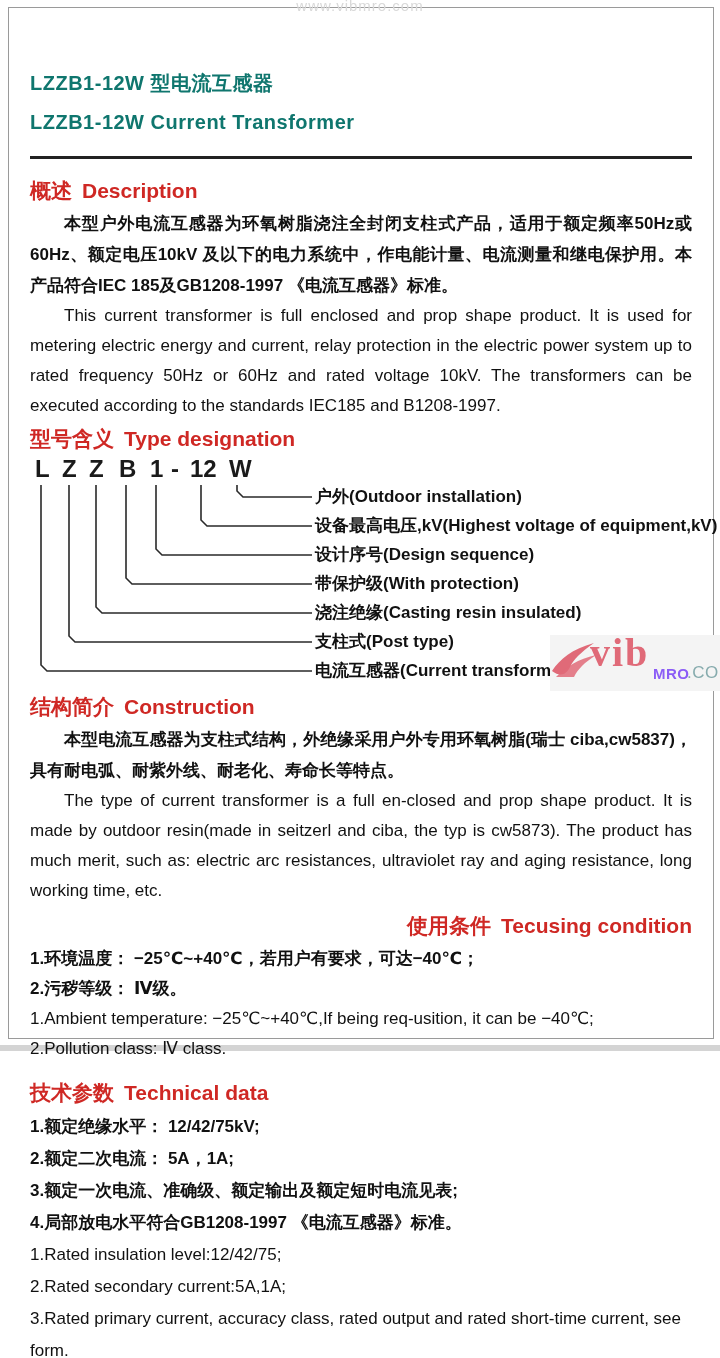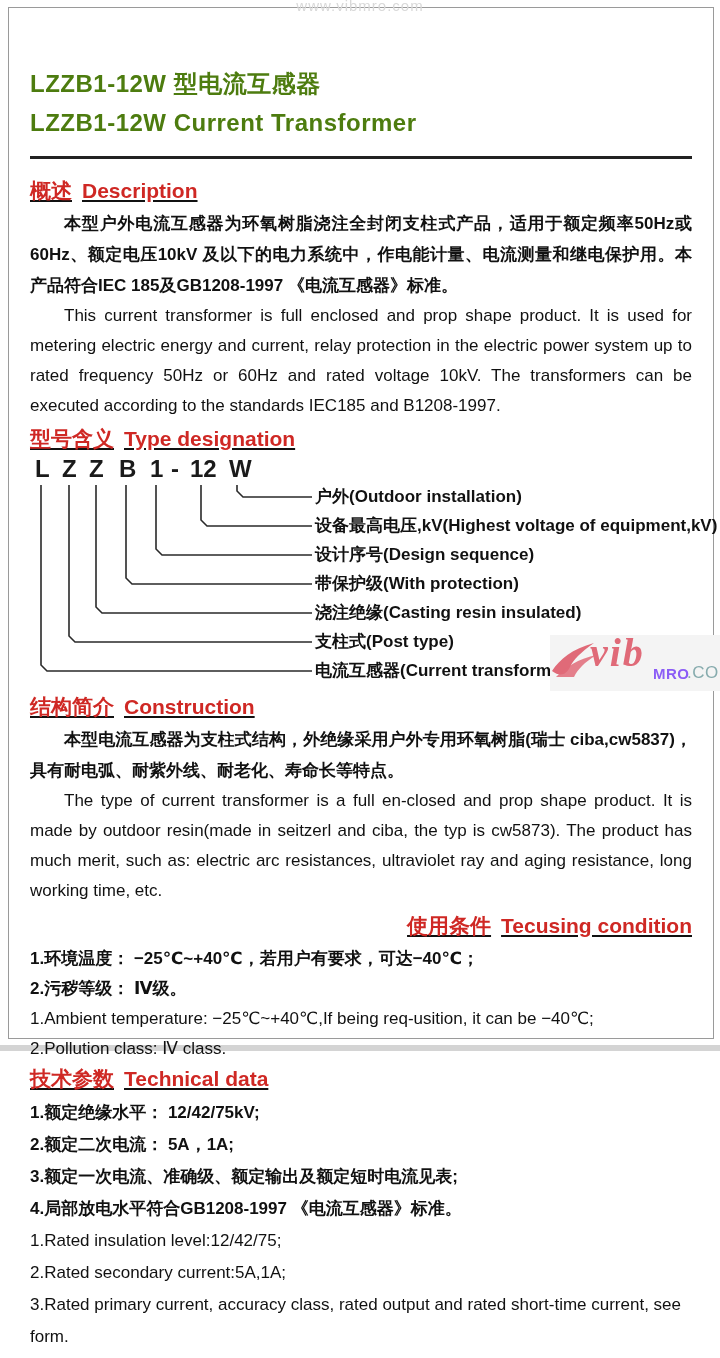--- a/index.html
+++ b/index.html
@@ -23,28 +23,28 @@
   }
   .watermark {
     position: absolute; top: -3px; left: 0; width: 100%;
     text-align: center; font-size: 15px; letter-spacing: 1px;
     color: #d9d9d9; font-weight: 400;
   }
   .content { position: absolute; left: 30px; right: 28px; top: 0; }
 
   .title-block { margin-top: 64px; }
   .title-line {
-    color: #4d7c0f; font-weight: 700; font-size: 24px; line-height: 39px;
+    color: #0f766e; font-weight: 700; font-size: 20px; line-height: 39px;
     letter-spacing: 0.5px;
   }
   .rule {
     margin-top: 14px; height: 3px; background: #222; width: 100%;
   }
 
-  .sec-heading { margin-top: 0; padding-top: 0; line-height: 28px; text-decoration: underline; }
+  .sec-heading { margin-top: 0; padding-top: 0; line-height: 28px; }
   .sec-heading .zh, .sec-heading .en {
     color: #cf2824; font-weight: 700; font-size: 21px;
   }
   .sec-heading .zh { margin-right: 10px; }
 
   p.body-zh {
     font-size: 17px; line-height: 31px; font-weight: 700;
     text-indent: 2em; text-align: justify;
   }
   p.body-en {
@@ -71,21 +71,21 @@
 
   
   .logo {
     position: absolute; left: 520px; top: 180px; width: 172px; height: 56px;
     background: #f4f4f4; display: flex; align-items: flex-end; padding-bottom: 4px;
   }
   .logo .swoosh { position: absolute; left: 0px; top: 2px; }
   .logo .vib {
     position: absolute; left: 40px; top: -6px;
     font-family: "Liberation Serif", "DejaVu Serif", serif;
-    font-style: italic; font-weight: 700; font-size: 40px; color: #e06a78;
+    font-weight: 700; font-size: 40px; color: #e06a78;
     letter-spacing: 2px;
   }
   .logo .mro {
     position: absolute; left: 103px; top: 30px;
     font-weight: 700; font-size: 15px; color: #8b5cf6; letter-spacing: 0.5px;
   }
   .logo .com {
     position: absolute; left: 137px; top: 28px;
     font-size: 17px; color: #86abad; letter-spacing: 0.5px;
   }
@@ -167,21 +167,21 @@
     <h2 class="sec-heading" style="margin-top:5px;text-align:right;">
       <span class="zh">使用条件</span><span class="en">Tecusing condition</span>
     </h2>
     <div class="list cond-list" style="margin-top:4px;">
       <div class="li-zh">1.环境温度： −25℃~+40℃，若用户有要求，可达−40℃；</div>
       <div class="li-zh">2.污秽等级： Ⅳ级。</div>
       <div class="li-en">1.Ambient temperature: −25℃~+40℃,If being req-usition, it can be −40℃;</div>
       <div class="li-en">2.Pollution class: Ⅳ class.</div>
     </div>
 
-    <h2 class="sec-heading" style="margin-top:0;">
+    <h2 class="sec-heading" style="margin-top:14px;">
       <span class="zh">技术参数</span><span class="en">Technical data</span>
     </h2>
     <div class="list tech-list" style="margin-top:4px;">
       <div class="li-zh">1.额定绝缘水平： 12/42/75kV;</div>
       <div class="li-zh">2.额定二次电流： 5A，1A;</div>
       <div class="li-zh">3.额定一次电流、准确级、额定输出及额定短时电流见表;</div>
       <div class="li-zh">4.局部放电水平符合GB1208-1997 《电流互感器》标准。</div>
       <div class="li-en">1.Rated insulation level:12/42/75;</div>
       <div class="li-en">2.Rated secondary current:5A,1A;</div>
       <div class="li-en">3.Rated primary current, accuracy class, rated output and rated short-time current, see form.</div>

